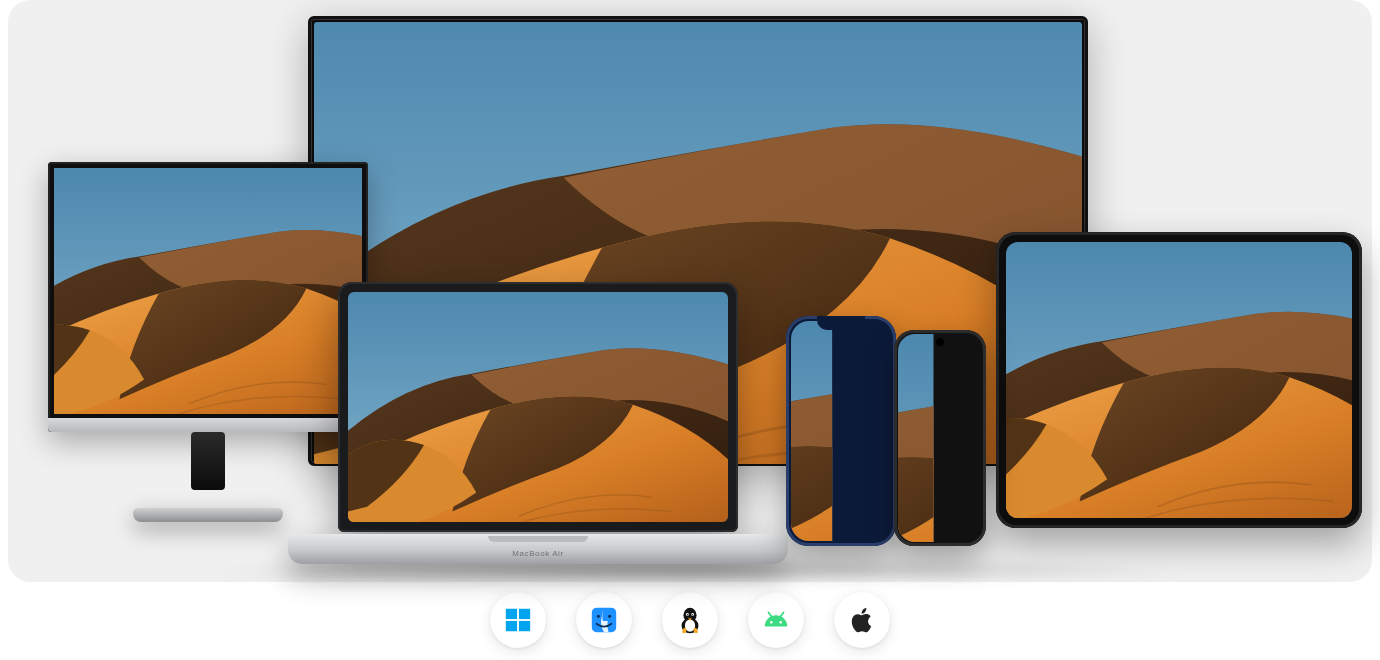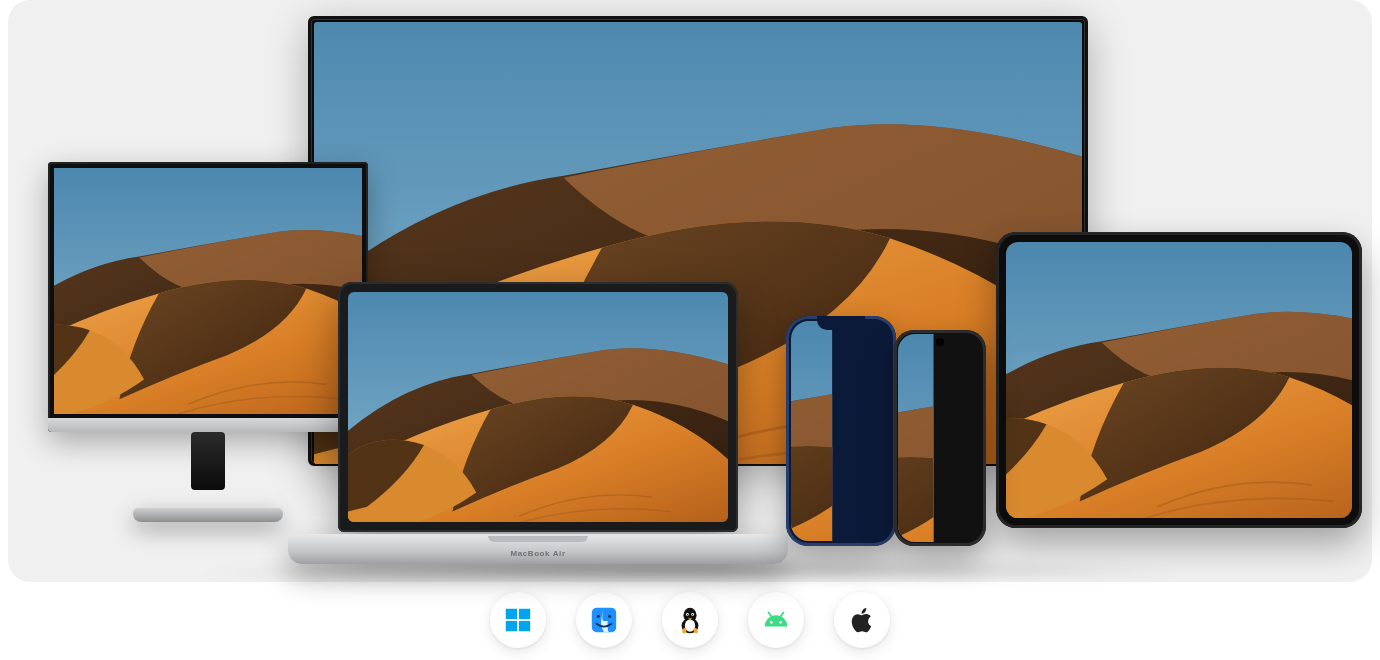--- a/index.html
+++ b/index.html
@@ -91,21 +91,21 @@
   .laptop .screen { position:absolute; inset:10px 10px 10px 10px; border-radius:6px; overflow:hidden; }
   .laptop .deck {
     position:absolute; left:0; right:0; bottom:0; height:30px;
     background:linear-gradient(#e7e8ea,#c7c8ca 55%,#9ea0a3);
     border-radius:3px 3px 14px 14px;
     box-shadow: 0 14px 28px rgba(0,0,0,0.30);
   }
   .laptop .notch { position:absolute; left:50%; transform:translateX(-50%); bottom:22px; width:100px; height:6px; background:#b9bbbe; border-radius:0 0 8px 8px;}
   .laptop .brand {
     position:absolute; left:0; right:0; bottom:6px; text-align:center;
-    font-size:8px; letter-spacing:0.6px; color:#6f7173;font-weight:bold;
+    font-size:8px; letter-spacing:0.6px; color:#6f7173;
   }
 
   
   .phone1 {
     position:absolute; left:778px; top:316px;
     width:110px; height:230px; z-index:11;
   }
   .phone1 .frame {
     width:100%; height:100%;
     background:#0c1a3a;

